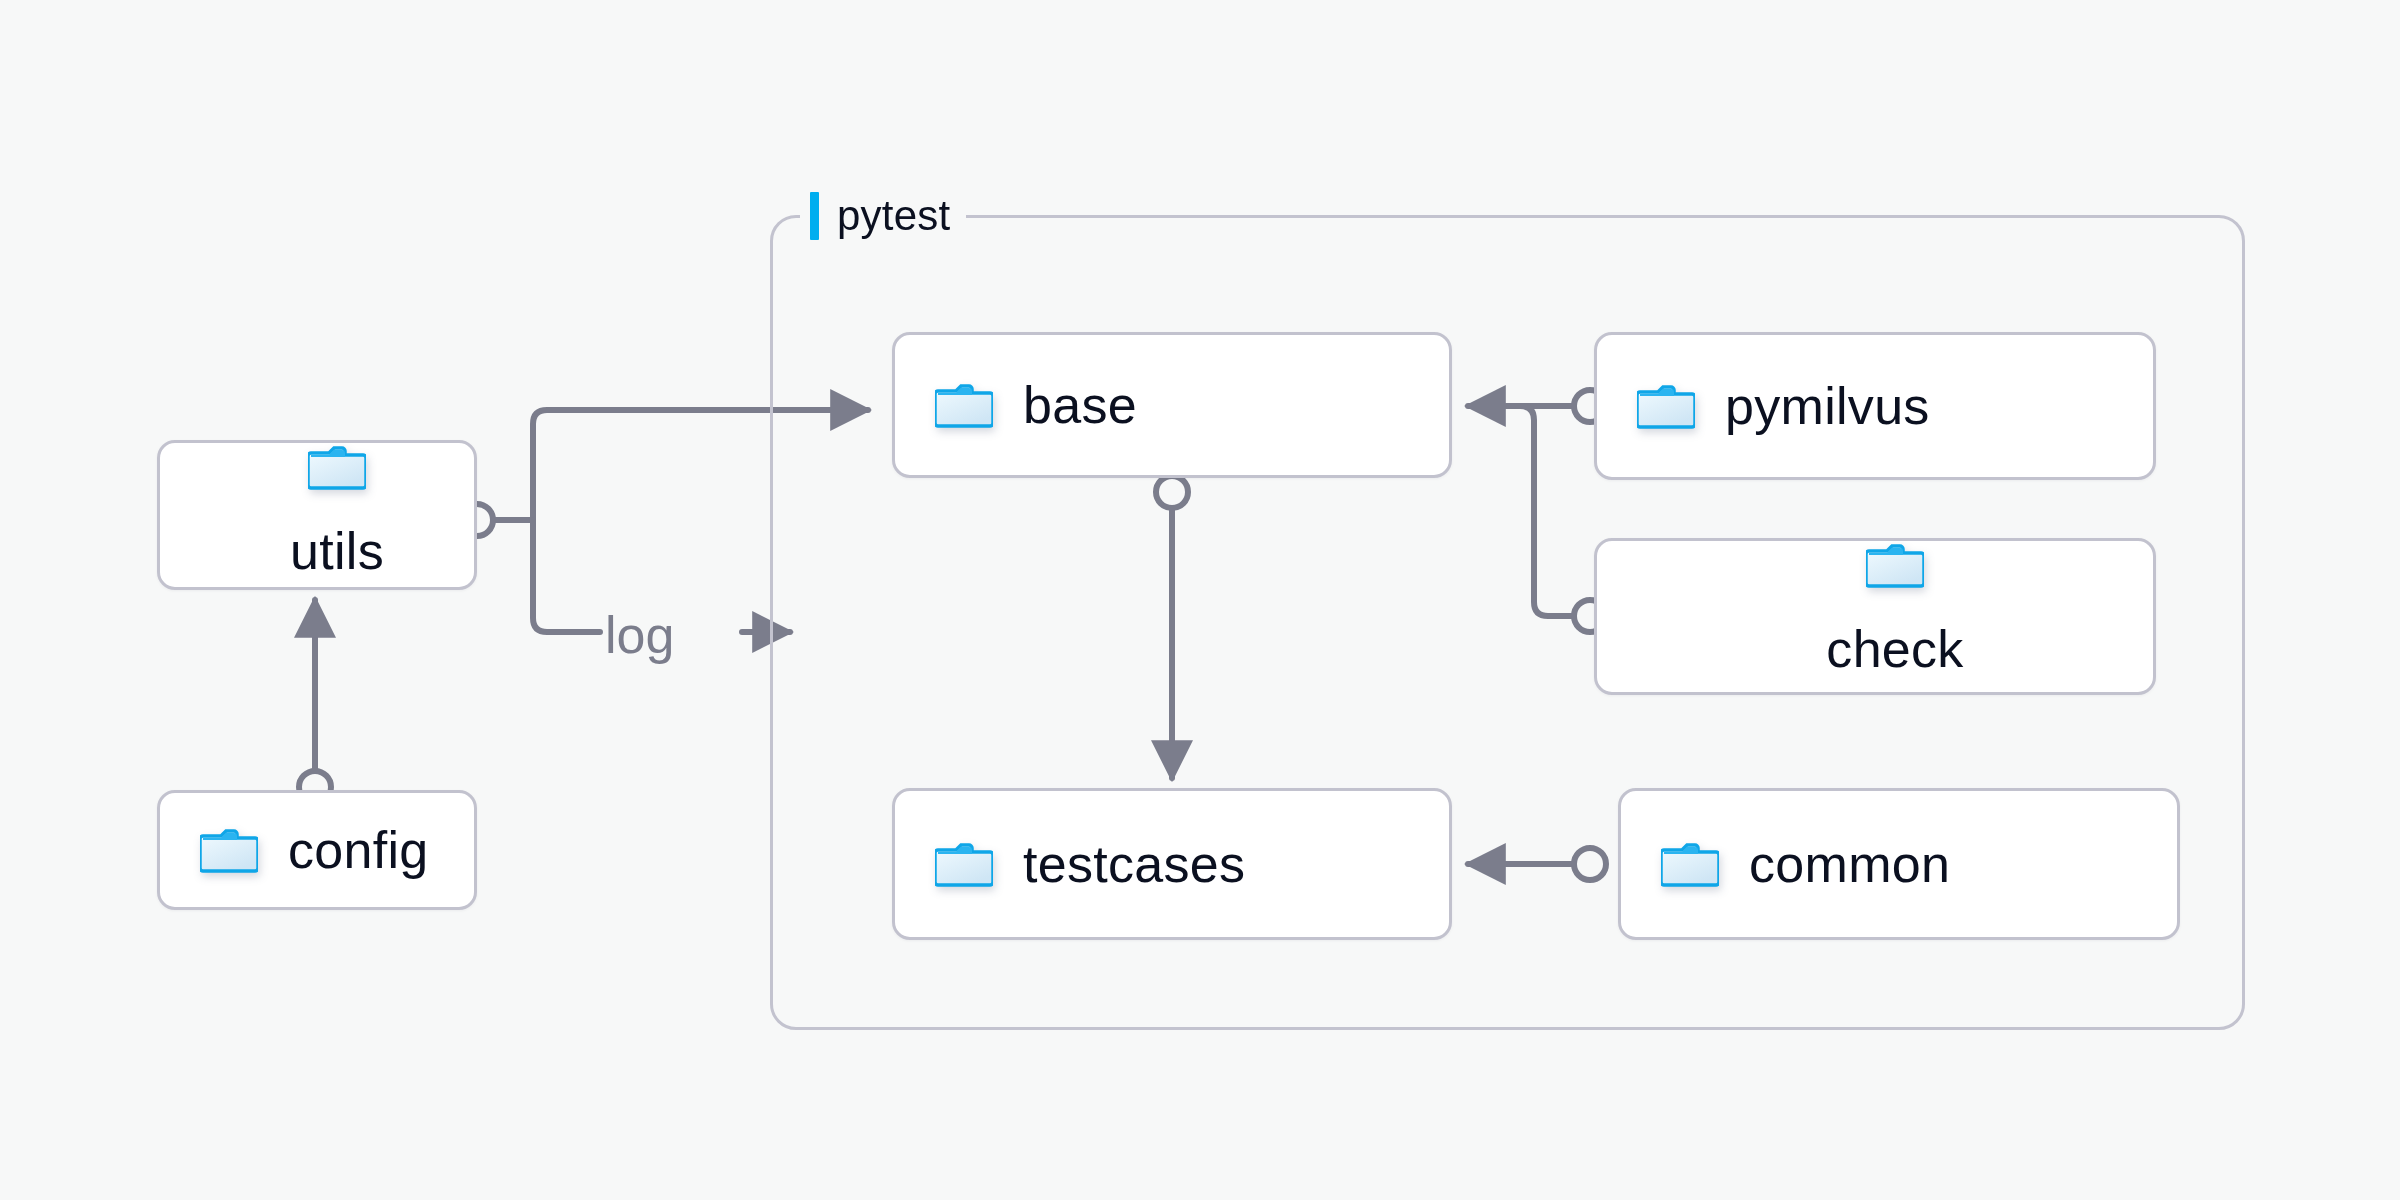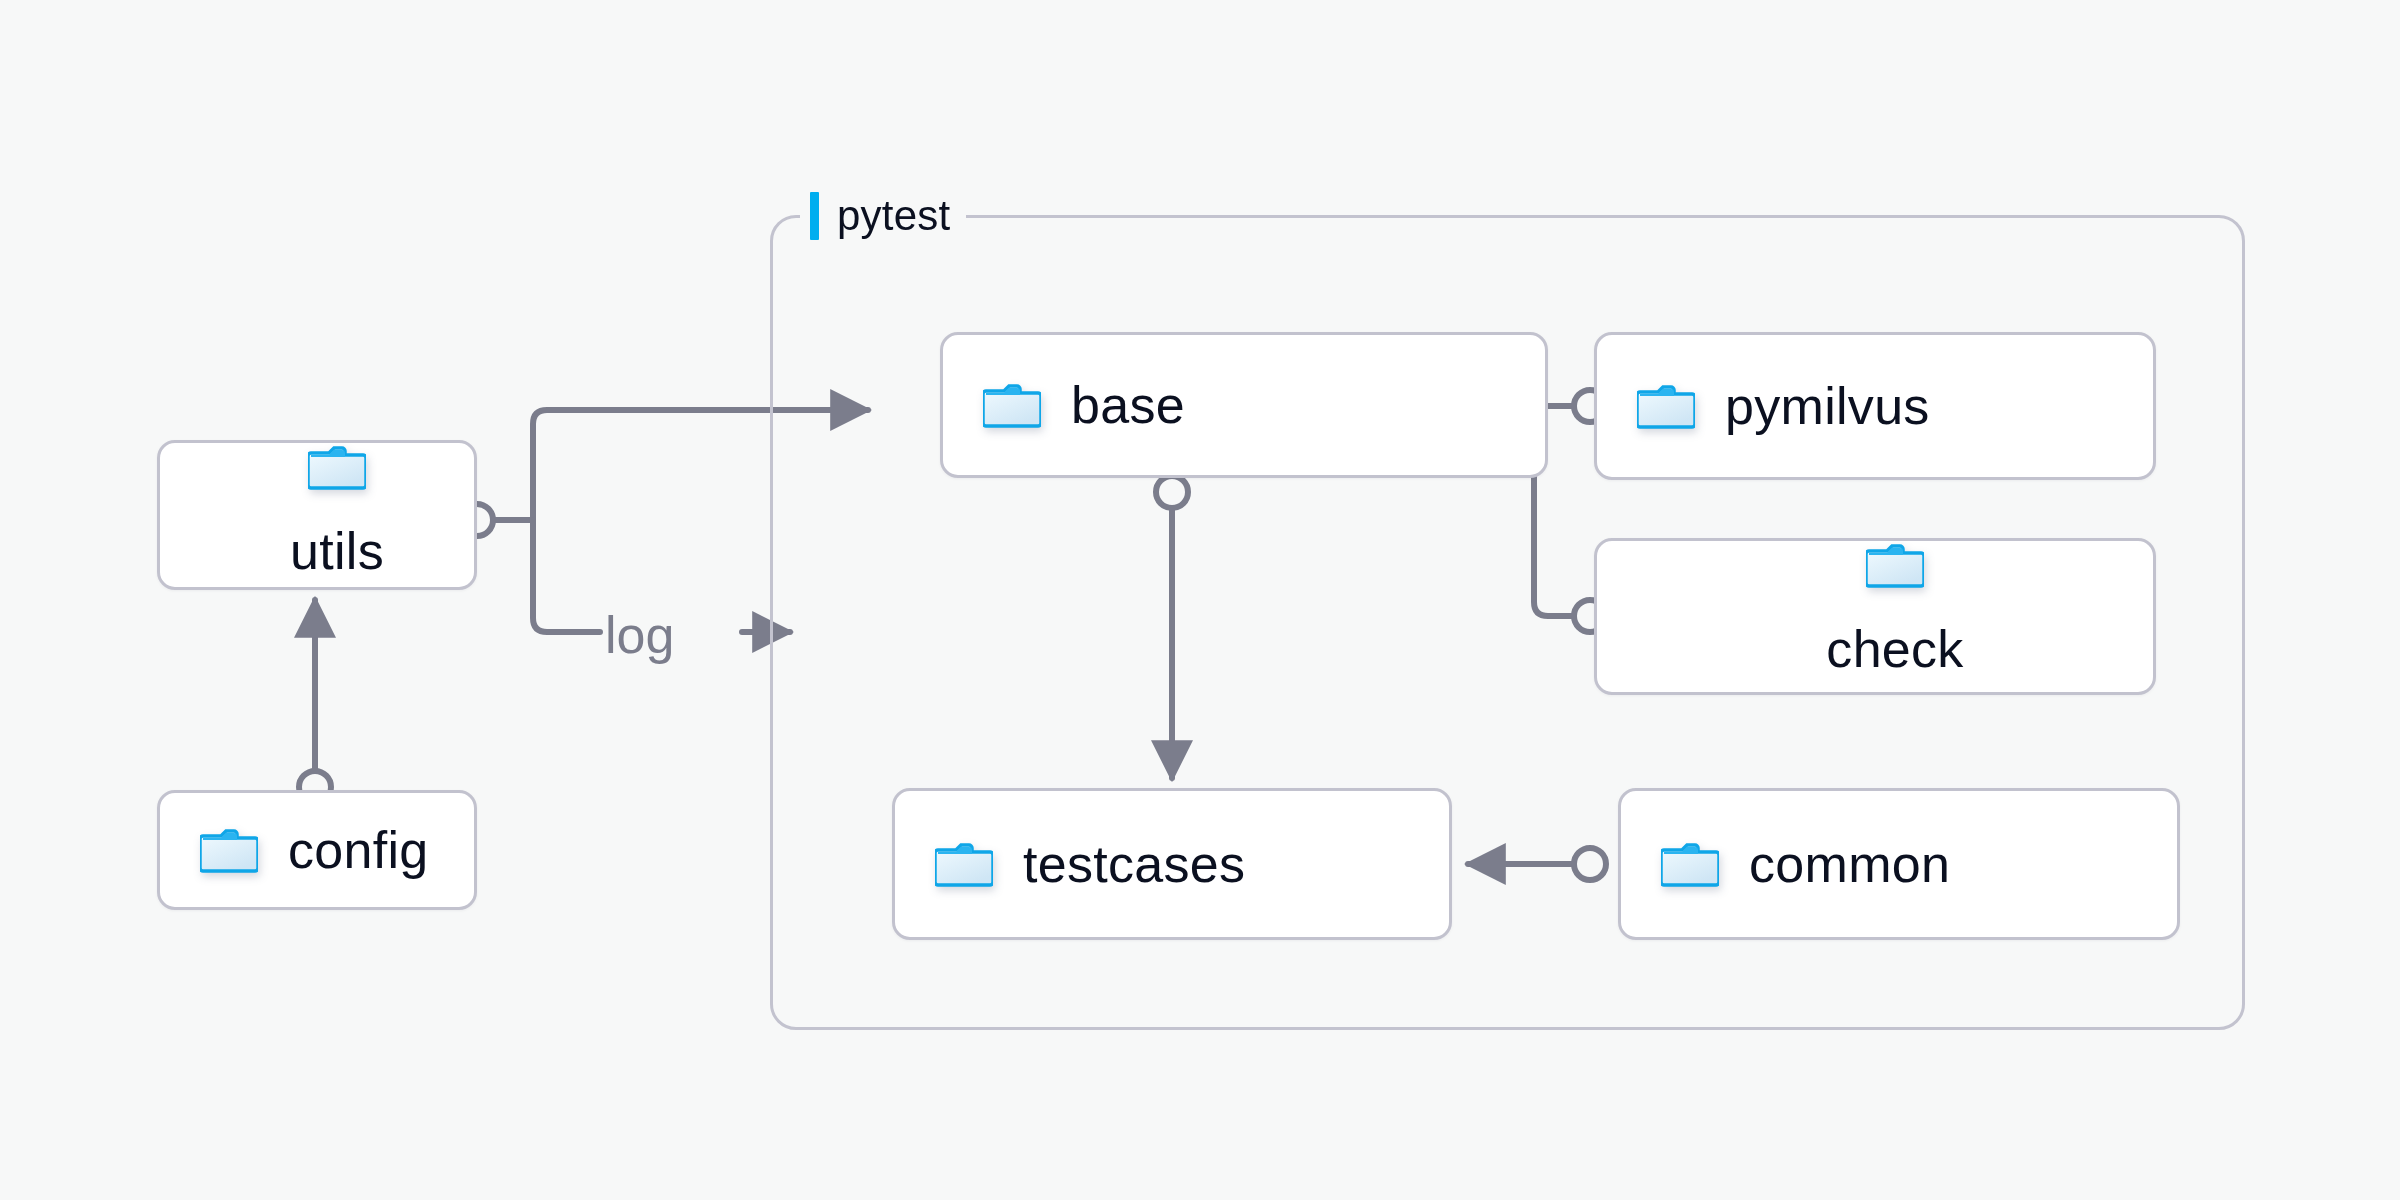--- a/index.html
+++ b/index.html
@@ -164,21 +164,21 @@
     <span class="folder-icon">
       <svg viewBox="0 0 58 48" width="58" height="48">
         <path d="M3 10 h18 l5 -5 h8 a3 3 0 0 1 3 3 v4 h18 a3 3 0 0 1 3 3 v27
                  a3 3 0 0 1 -3 3 h-52 a3 3 0 0 1 -3 -3 v-29 a3 3 0 0 1 3 -3 z" fill="url(#folderFill)" stroke="#0fa6e8" stroke-width="3.5"></path>
         <path d="M3 12 h18 l5 -5 h8 a3 3 0 0 1 3 3 v4 h-34 z" fill="#2ab4f0"></path>
       </svg>
     </span>
     <span class="node-label">config</span>
   </div>
 
-  <div class="node" style="left:940px; top:332px; width:608px; height:146px;padding-left:40px;">
+  <div class="node" style="left:892px; top:332px; width:560px; height:146px;padding-left:40px;">
     <span class="folder-icon">
       <svg viewBox="0 0 58 48" width="58" height="48">
         <path d="M3 10 h18 l5 -5 h8 a3 3 0 0 1 3 3 v4 h18 a3 3 0 0 1 3 3 v27
                  a3 3 0 0 1 -3 3 h-52 a3 3 0 0 1 -3 -3 v-29 a3 3 0 0 1 3 -3 z" fill="url(#folderFill)" stroke="#0fa6e8" stroke-width="3.5"></path>
         <path d="M3 12 h18 l5 -5 h8 a3 3 0 0 1 3 3 v4 h-34 z" fill="#2ab4f0"></path>
       </svg>
     </span>
     <span class="node-label">base</span>
   </div>
 

